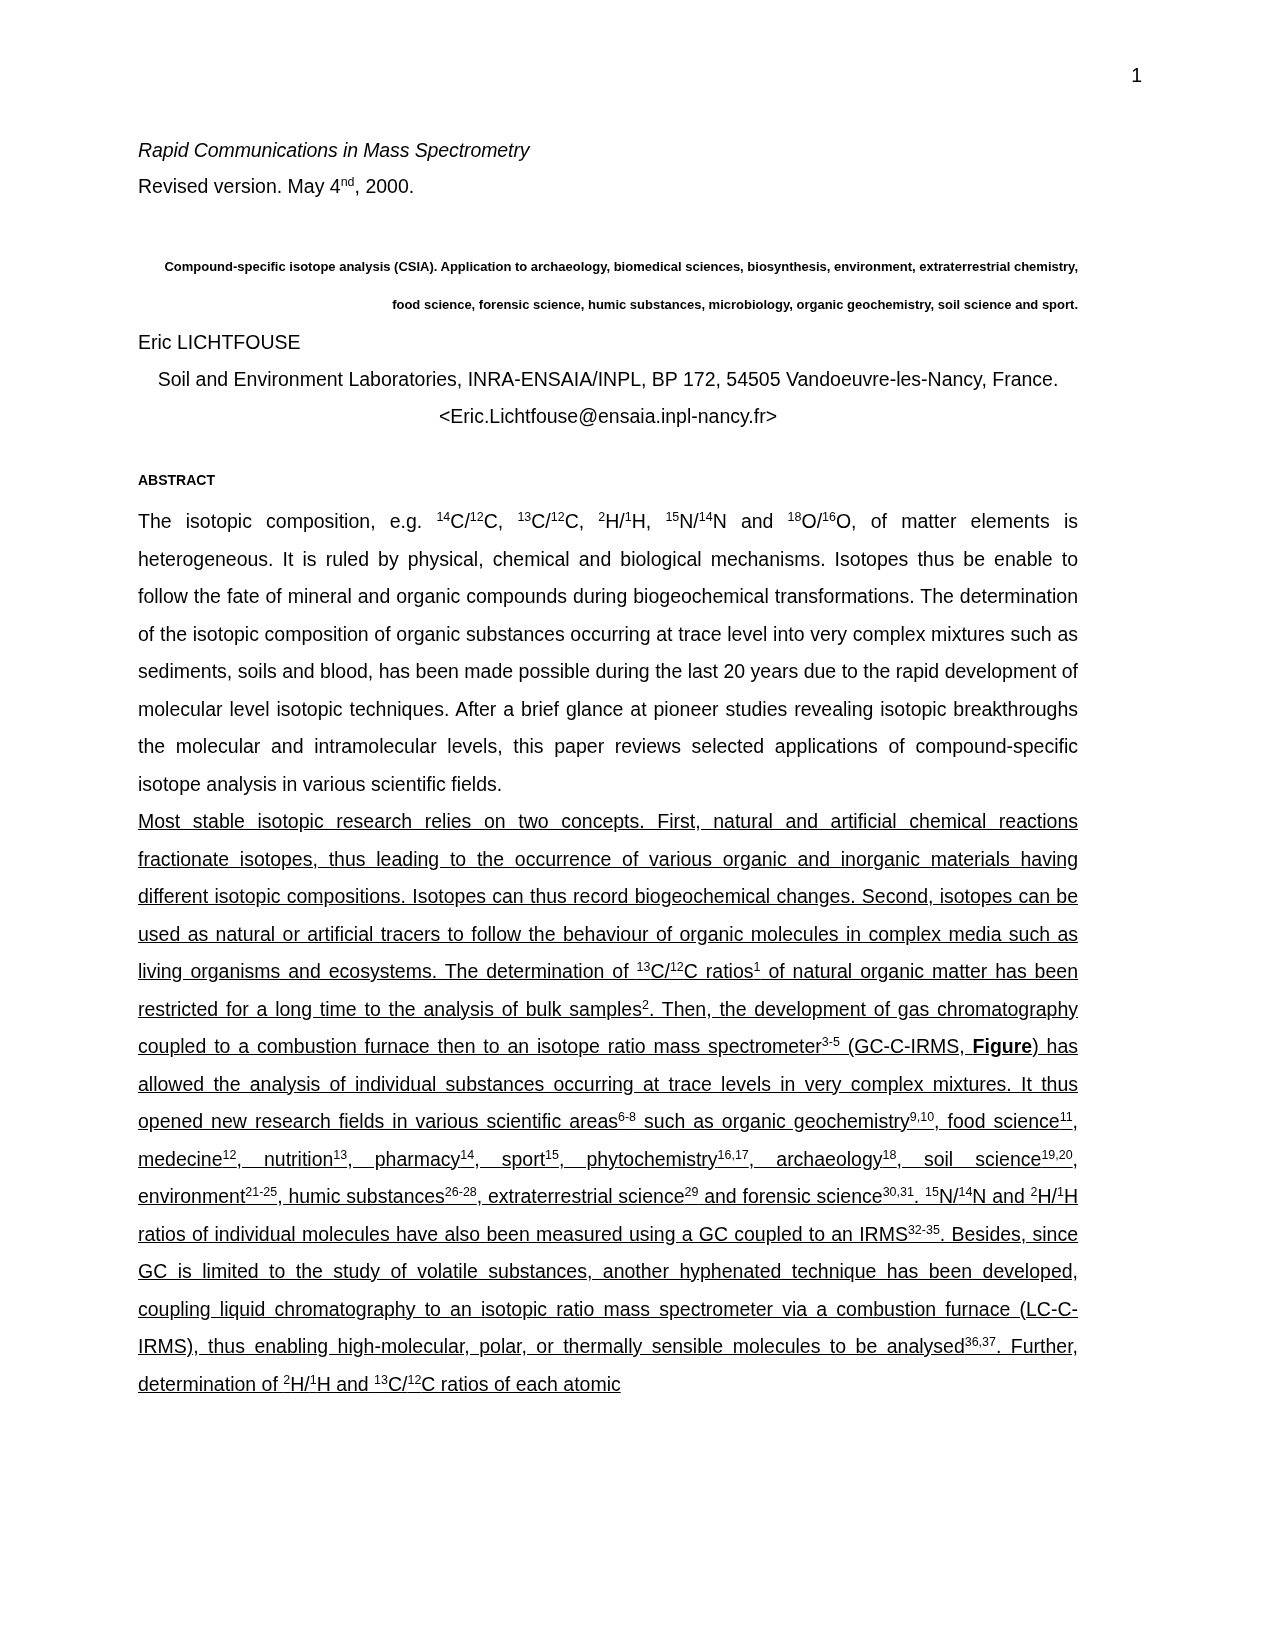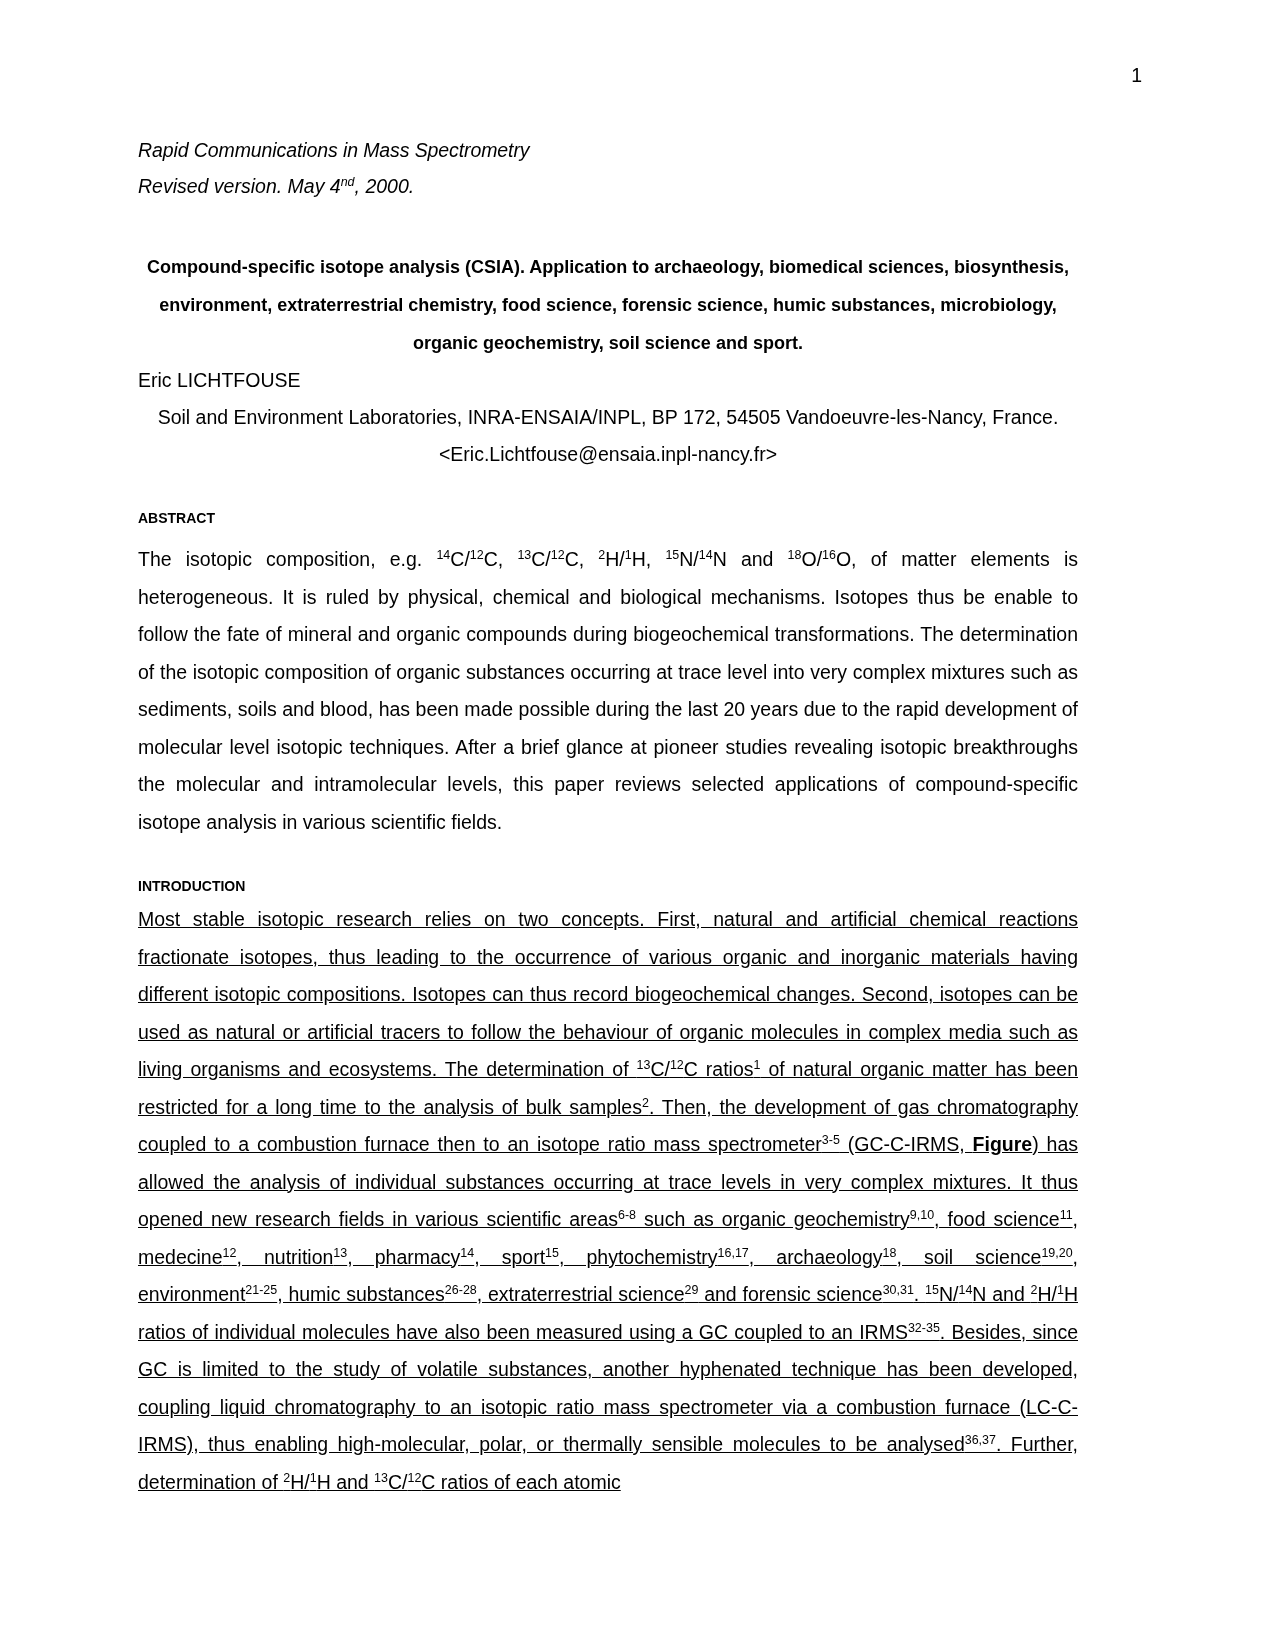--- a/index.html
+++ b/index.html
@@ -36,28 +36,27 @@
     font-style: italic;
     font-size: 19.5px;
     line-height: 36px;
     margin: 0;
     letter-spacing: -0.1px;
   }
   .revised {
     font-size: 19.5px;
     line-height: 36px;
     margin: 0 0 0 0;
-    font-style: italic;
   }
   .title {
     font-weight: bold;
-    font-size: 18px;
+    font-size: 13px;
     line-height: 38px;
     margin: 44px 0 0 0;
-    text-align: center;
+    text-align: right;
   }
   .author {
     font-size: 19.5px;
     line-height: 37px;
     text-align: left;
     margin: 0;
   }
   .affil {
     font-size: 19.5px;
     line-height: 37px;
@@ -112,18 +111,17 @@
     <p class="author">Eric LICHTFOUSE</p>
 
     <p class="affil">Soil and Environment Laboratories, INRA-ENSAIA/INPL, BP 172, 54505 Vandoeuvre-les-Nancy, France.</p>
 
     <p class="email">&lt;Eric.Lichtfouse@ensaia.inpl-nancy.fr&gt;</p>
 
     <h2 class="section-heading">ABSTRACT</h2>
 
     <p class="para"><span>The isotopic composition, e.g. </span><sup>14</sup><span>C/</span><sup>12</sup><span>C, </span><sup>13</sup><span>C/</span><sup>12</sup><span>C, </span><sup>2</sup><span>H/</span><sup>1</sup><span>H, </span><sup>15</sup><span>N/</span><sup>14</sup><span>N and </span><sup>18</sup><span>O/</span><sup>16</sup><span>O, </span><span>of matter elements is heterogeneous. It is ruled by physical, chemical and biological mechanisms. Isotopes thus be enable to follow the fate of mineral and organic compounds during biogeochemical transformations. The determination of the isotopic composition of organic substances occurring at trace level into very complex mixtures such as sediments, soils and blood, has been made possible during the last 20 years due to the rapid development of molecular level isotopic techniques. After a brief glance at pioneer studies revealing isotopic breakthroughs the molecular and intramolecular levels, this paper reviews selected applications of compound-specific isotope analysis in various scientific fields.</span></p>
 
-    <h2 class="section-heading">INTRODUCTION</h2>
 
     <p class="para tight"><span>Most stable isotopic research relies on two concepts. First, natural and artificial chemical reactions fractionate isotopes, thus leading to the occurrence of various organic and inorganic materials having different isotopic compositions. Isotopes can thus record biogeochemical changes. Second, isotopes can be used as natural or artificial tracers to follow the behaviour of organic molecules in complex media such as living organisms and ecosystems. The determination of </span><sup>13</sup><span>C/</span><sup>12</sup><span>C ratios</span><sup>1</sup><span> of natural organic matter has been restricted for a long time to the analysis of bulk samples</span><sup>2</sup><span>. Then, the development of gas chromatography coupled to a combustion furnace then to an isotope ratio mass spectrometer</span><sup>3-5</sup><span> (GC-C-IRMS, </span><b>Figure</b><span>) has allowed the analysis of individual substances occurring at trace levels in very complex mixtures. It thus opened new research fields in various scientific areas</span><sup>6-8</sup><span> such as organic geochemistry</span><sup>9,10</sup><span>, food science</span><sup>11</sup><span>, medecine</span><sup>12</sup><span>, nutrition</span><sup>13</sup><span>, pharmacy</span><sup>14</sup><span>, sport</span><sup>15</sup><span>, phytochemistry</span><sup>16,17</sup><span>, archaeology</span><sup>18</sup><span>, soil science</span><sup>19,20</sup><span>,  environment</span><sup>21-25</sup><span>, humic substances</span><sup>26-28</sup><span>, extraterrestrial science</span><sup>29</sup><span> and forensic science</span><sup>30,31</sup><span>. </span><sup>15</sup><span>N/</span><sup>14</sup><span>N and </span><sup>2</sup><span>H/</span><sup>1</sup><span>H ratios of individual molecules have also been measured using a GC coupled to an IRMS</span><sup>32-35</sup><span>. Besides, since GC is limited to the study of volatile substances, another hyphenated technique has been developed, coupling liquid chromatography to an isotopic ratio mass spectrometer via a combustion furnace (LC-C-IRMS), thus enabling high-molecular, polar, or thermally sensible molecules to be analysed</span><sup>36,37</sup><span>. Further, determination of </span><sup>2</sup><span>H/</span><sup>1</sup><span>H and </span><sup>13</sup><span>C/</span><sup>12</sup><span>C ratios of each atomic</span></p>
 
   </div>
 </div>
 
 </body></html>

